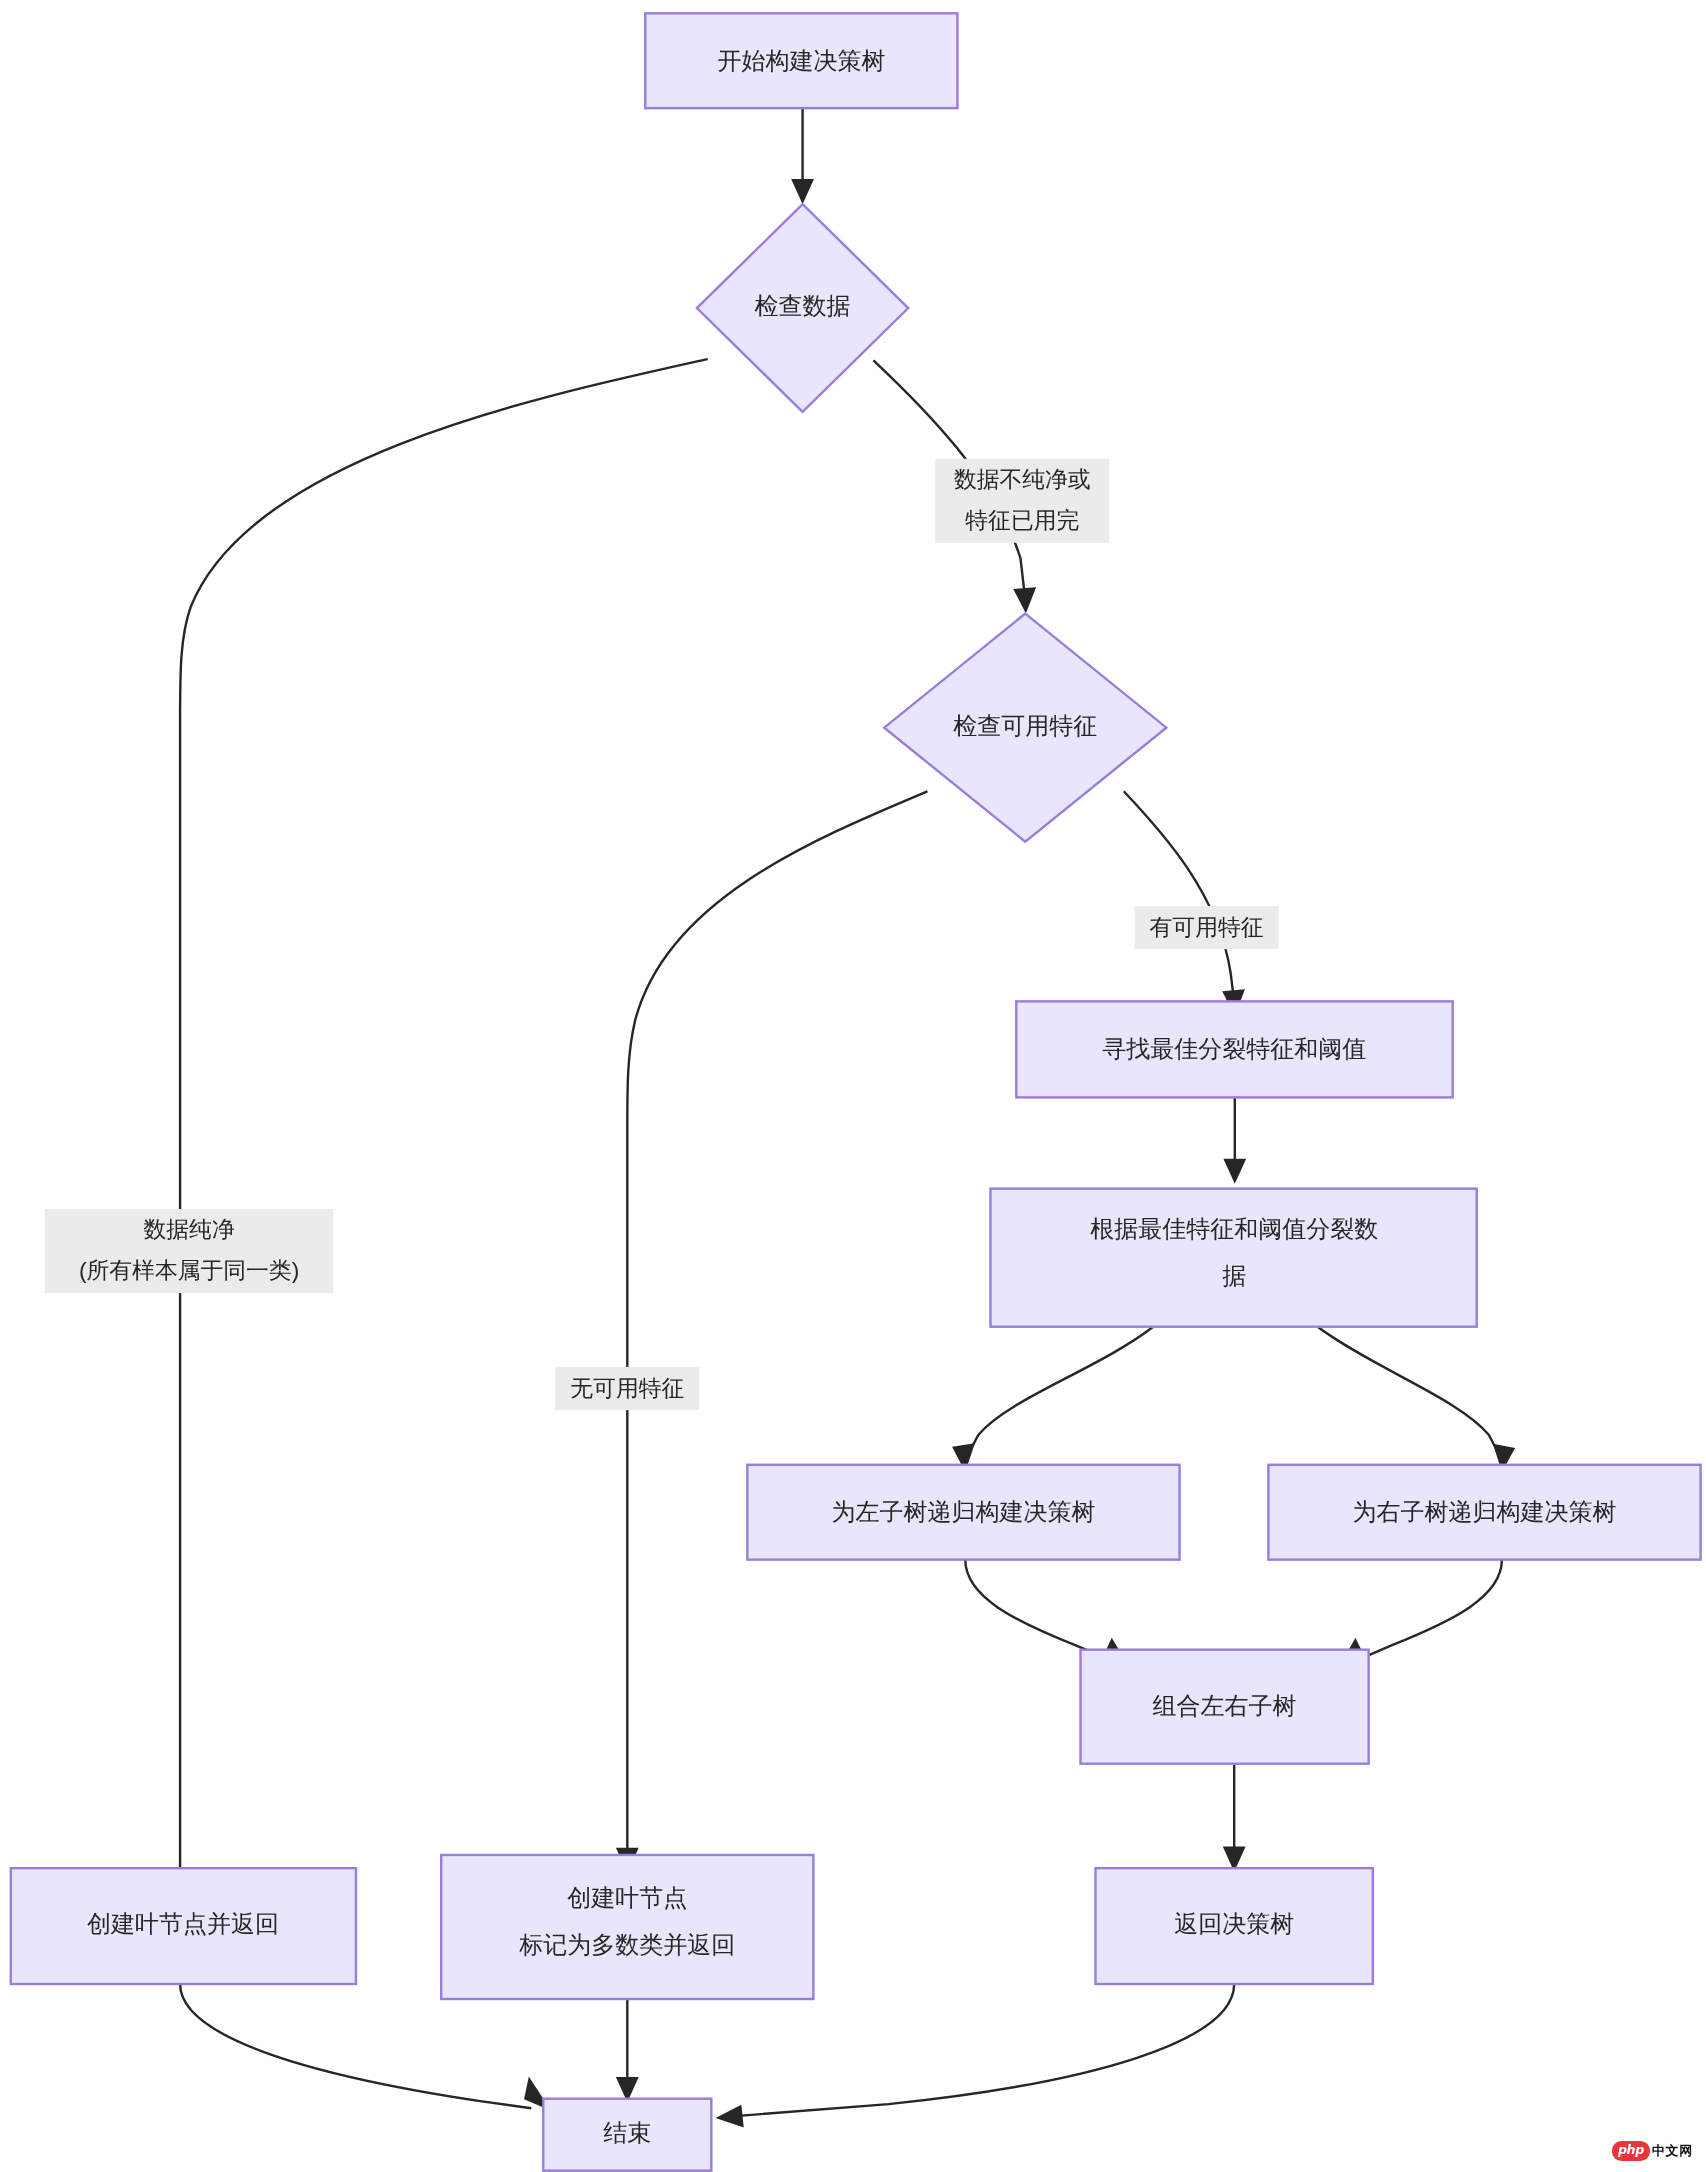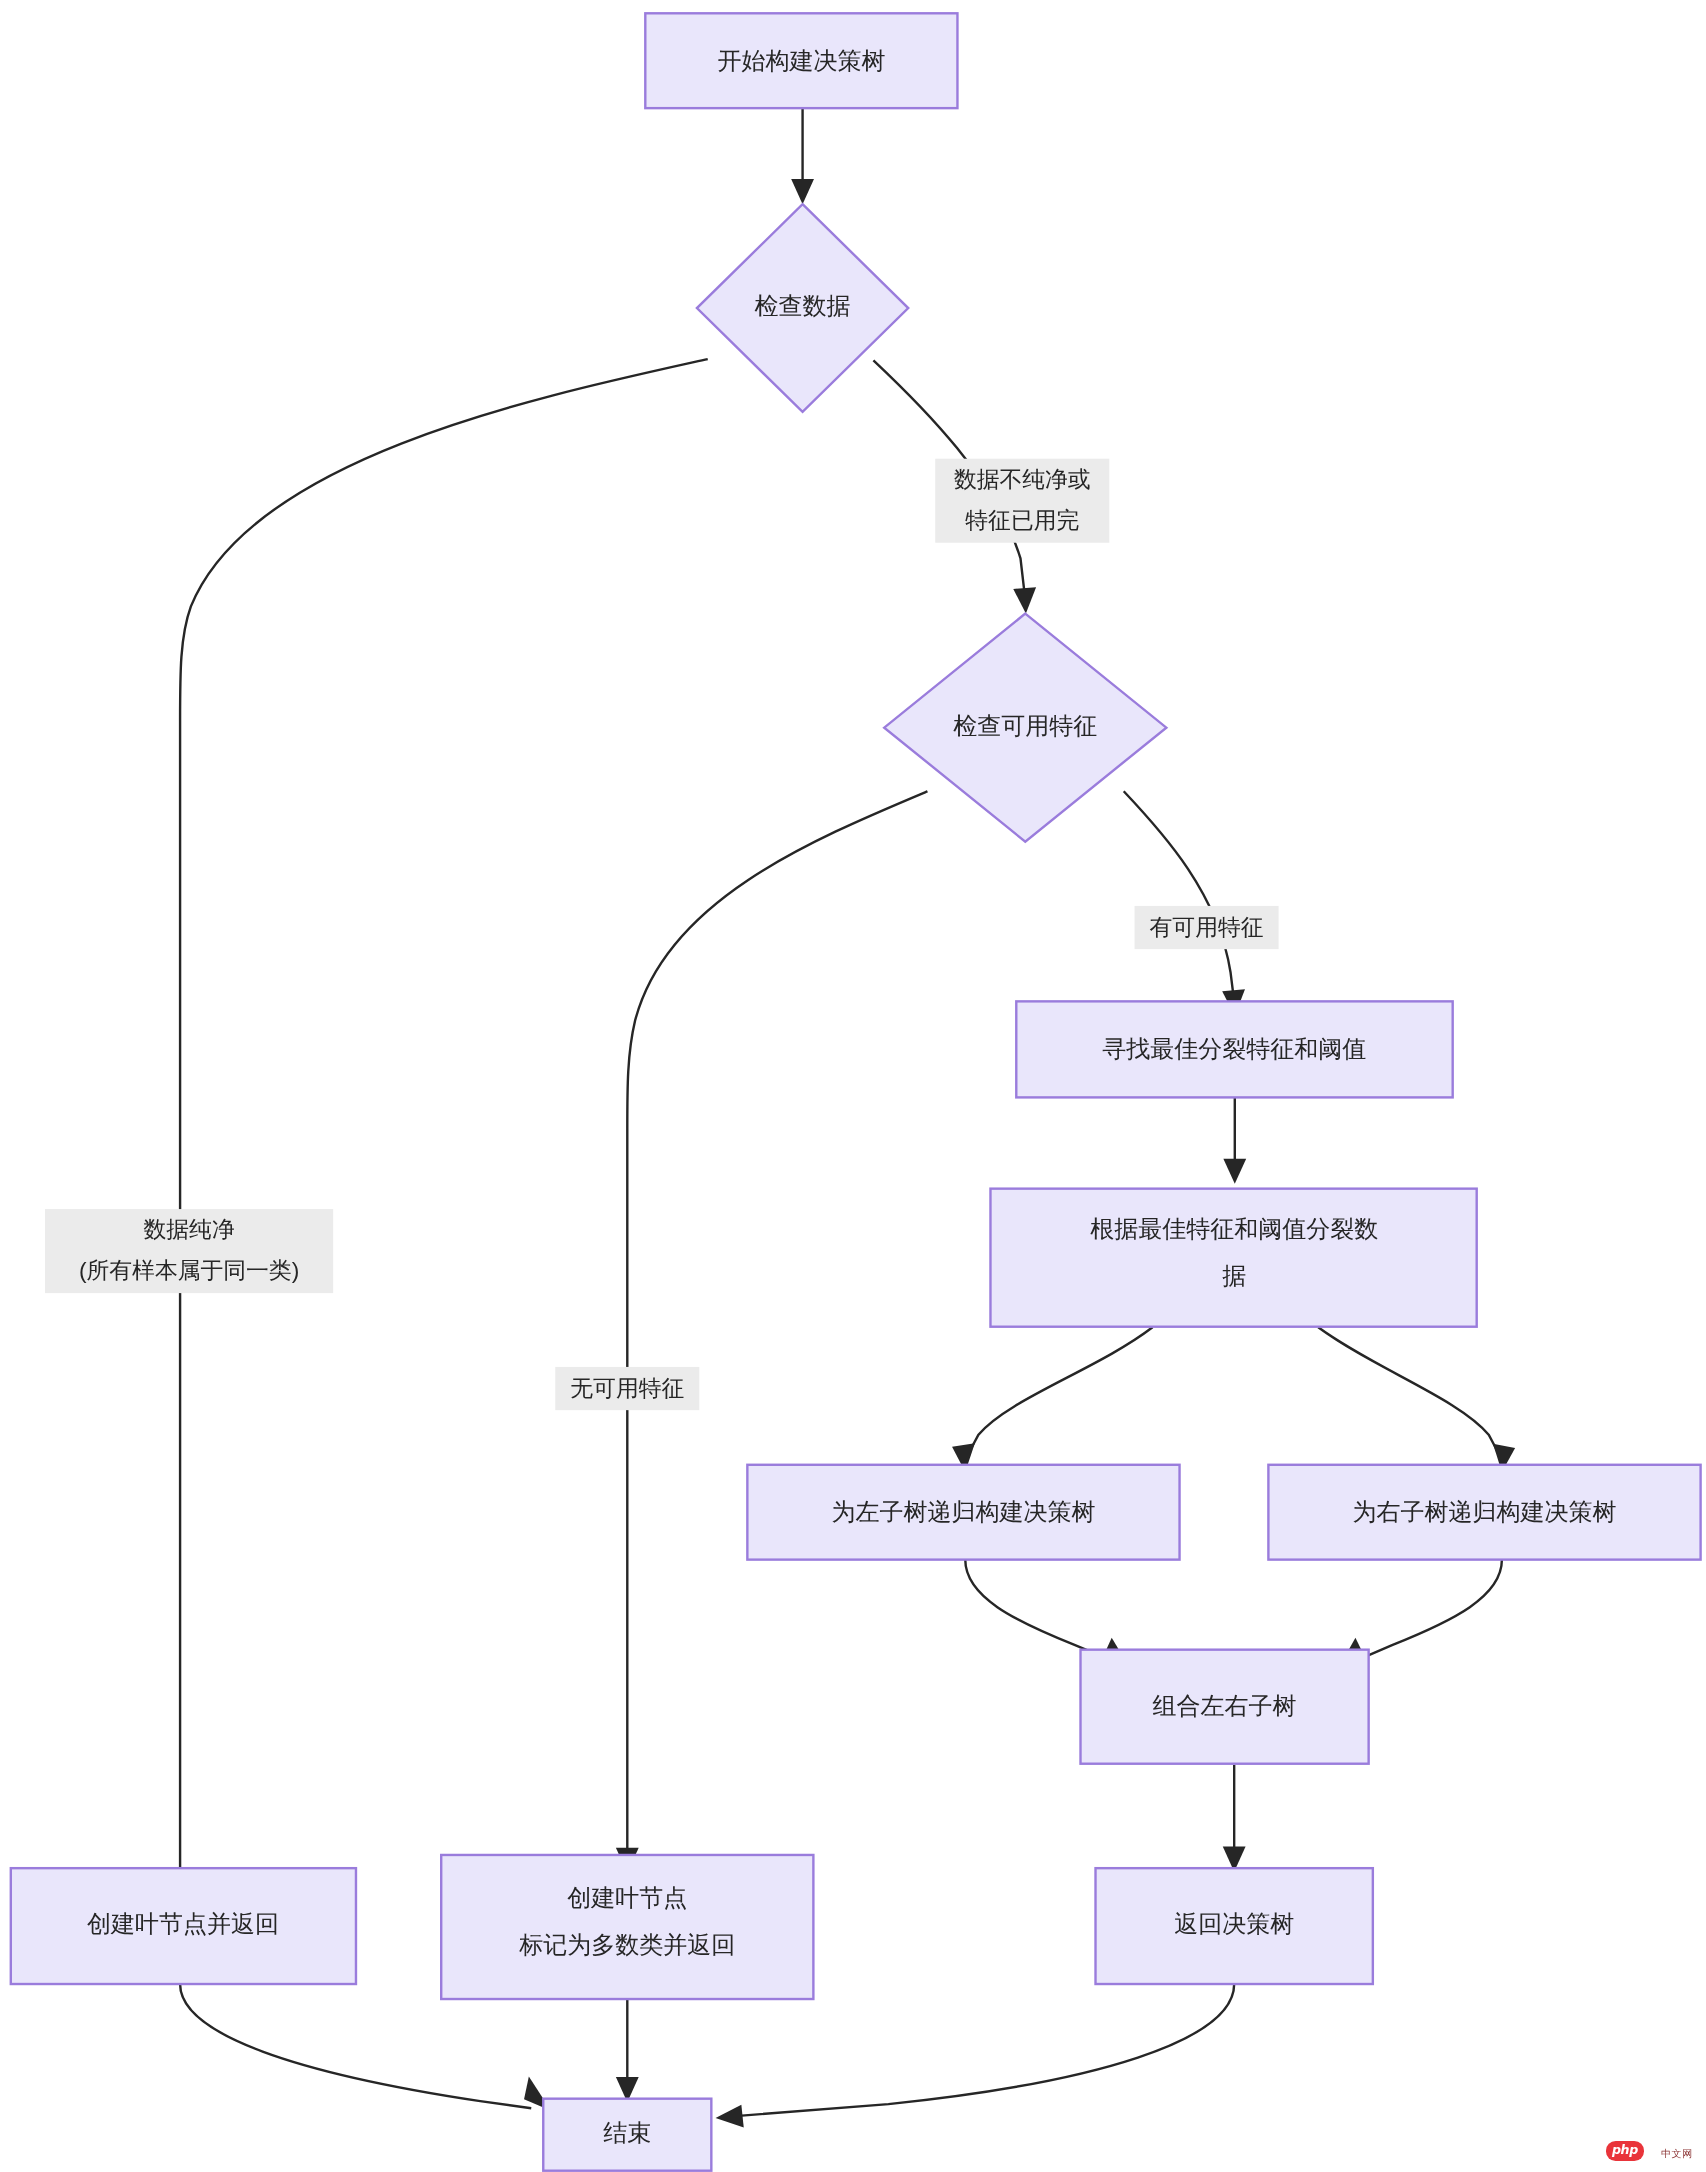--- a/index.html
+++ b/index.html
@@ -54,41 +54,41 @@
     font-family: "Liberation Sans", "DejaVu Sans", sans-serif;
     font-size: 38px;
     text-anchor: middle;
     dominant-baseline: middle;
   }
   .watermark {
     position: absolute;
     right: 13.2px;
     bottom: 10.8px;
     display: flex;
-    align-items: flex-end;
-    gap: 17px;
+    align-items: center;
+    gap: 2px;
     opacity: 0.92;
   }
   .watermark .php-badge {
     background: #e8232a;
     color: #ffffff;
     font-family: "DejaVu Sans", sans-serif;
     font-size: 12.6px;
     font-weight: bold;
     font-style: italic;
     line-height: 1;
     padding: 3px 6px 4.2px 6px;
     border-radius: 9.6px;
     letter-spacing: -0.3px;
   }
   .watermark .wm-text {
-    color: #7f1d1d;
+    color: #000000;
     font-family: "DejaVu Sans", sans-serif;
-    font-size: 10px;
-    font-weight: normal;
+    font-size: 13px;
+    font-weight: bold;
     letter-spacing: 0.6px;
   }
 </style>
 </head>
 <body>
 
 <div id="flowchart-root">
 
   <svg id="diagram" viewBox="0 0 2842 3618" xmlns="http://www.w3.org/2000/svg">
 

